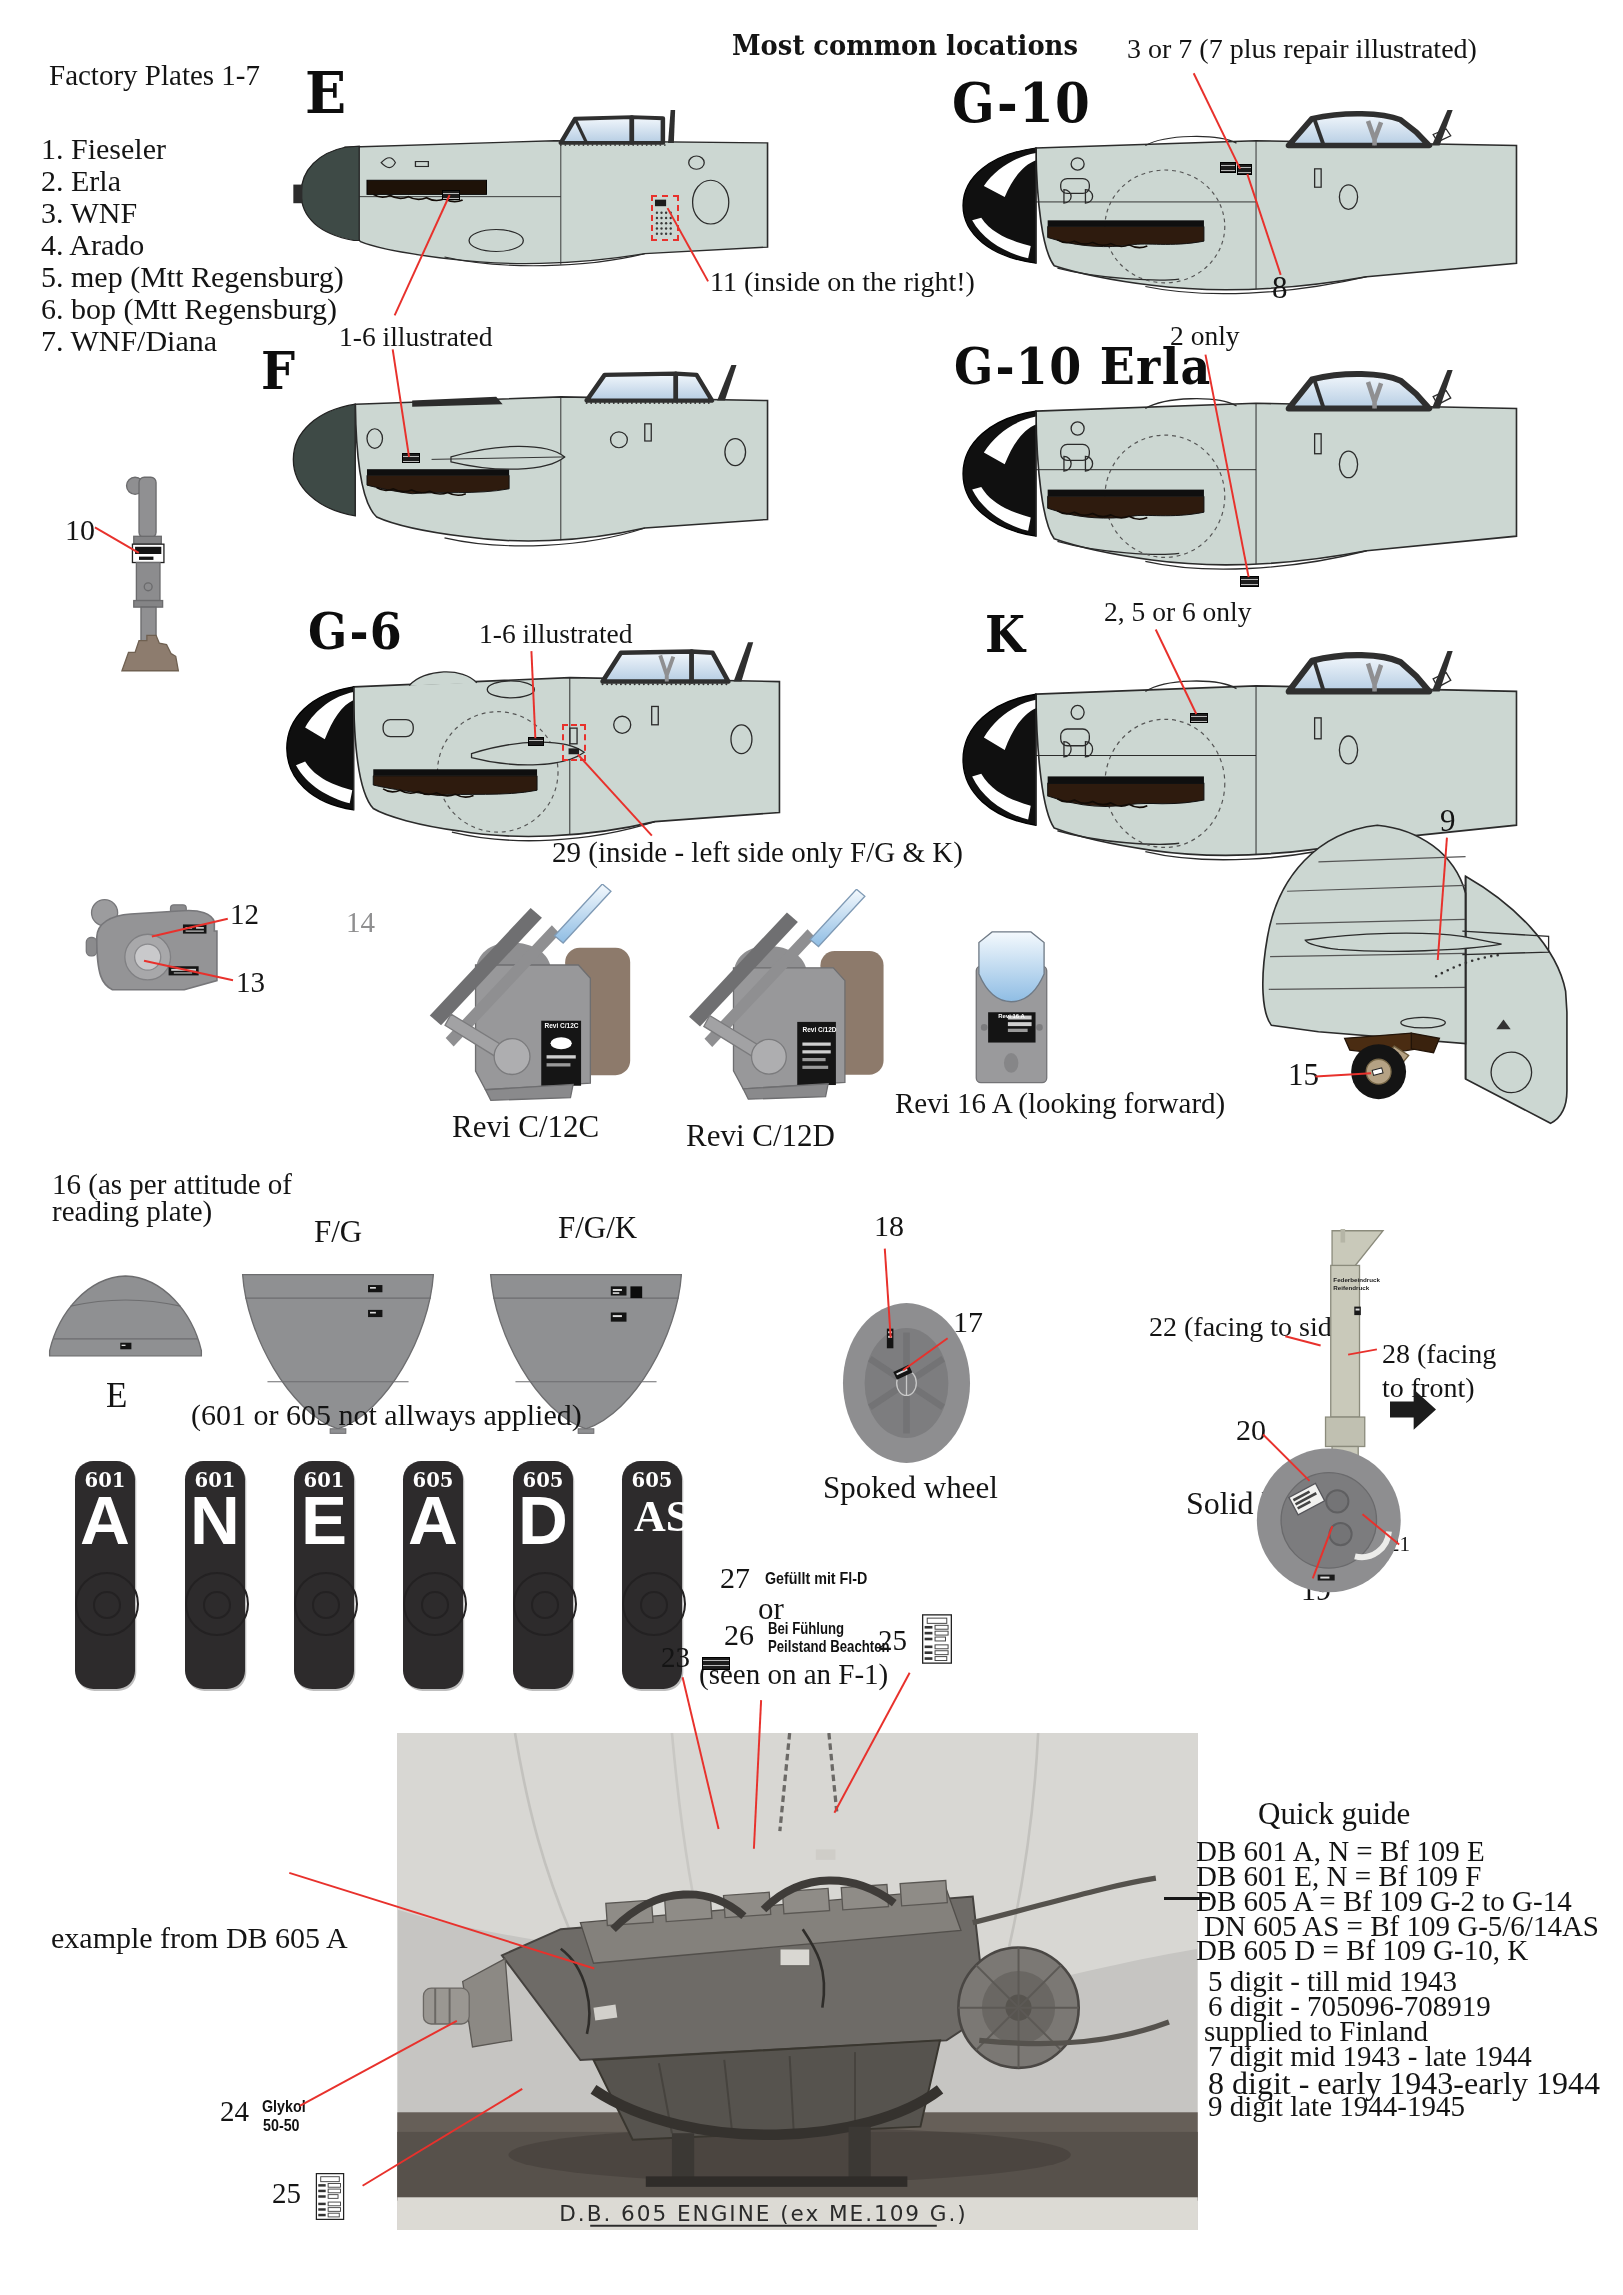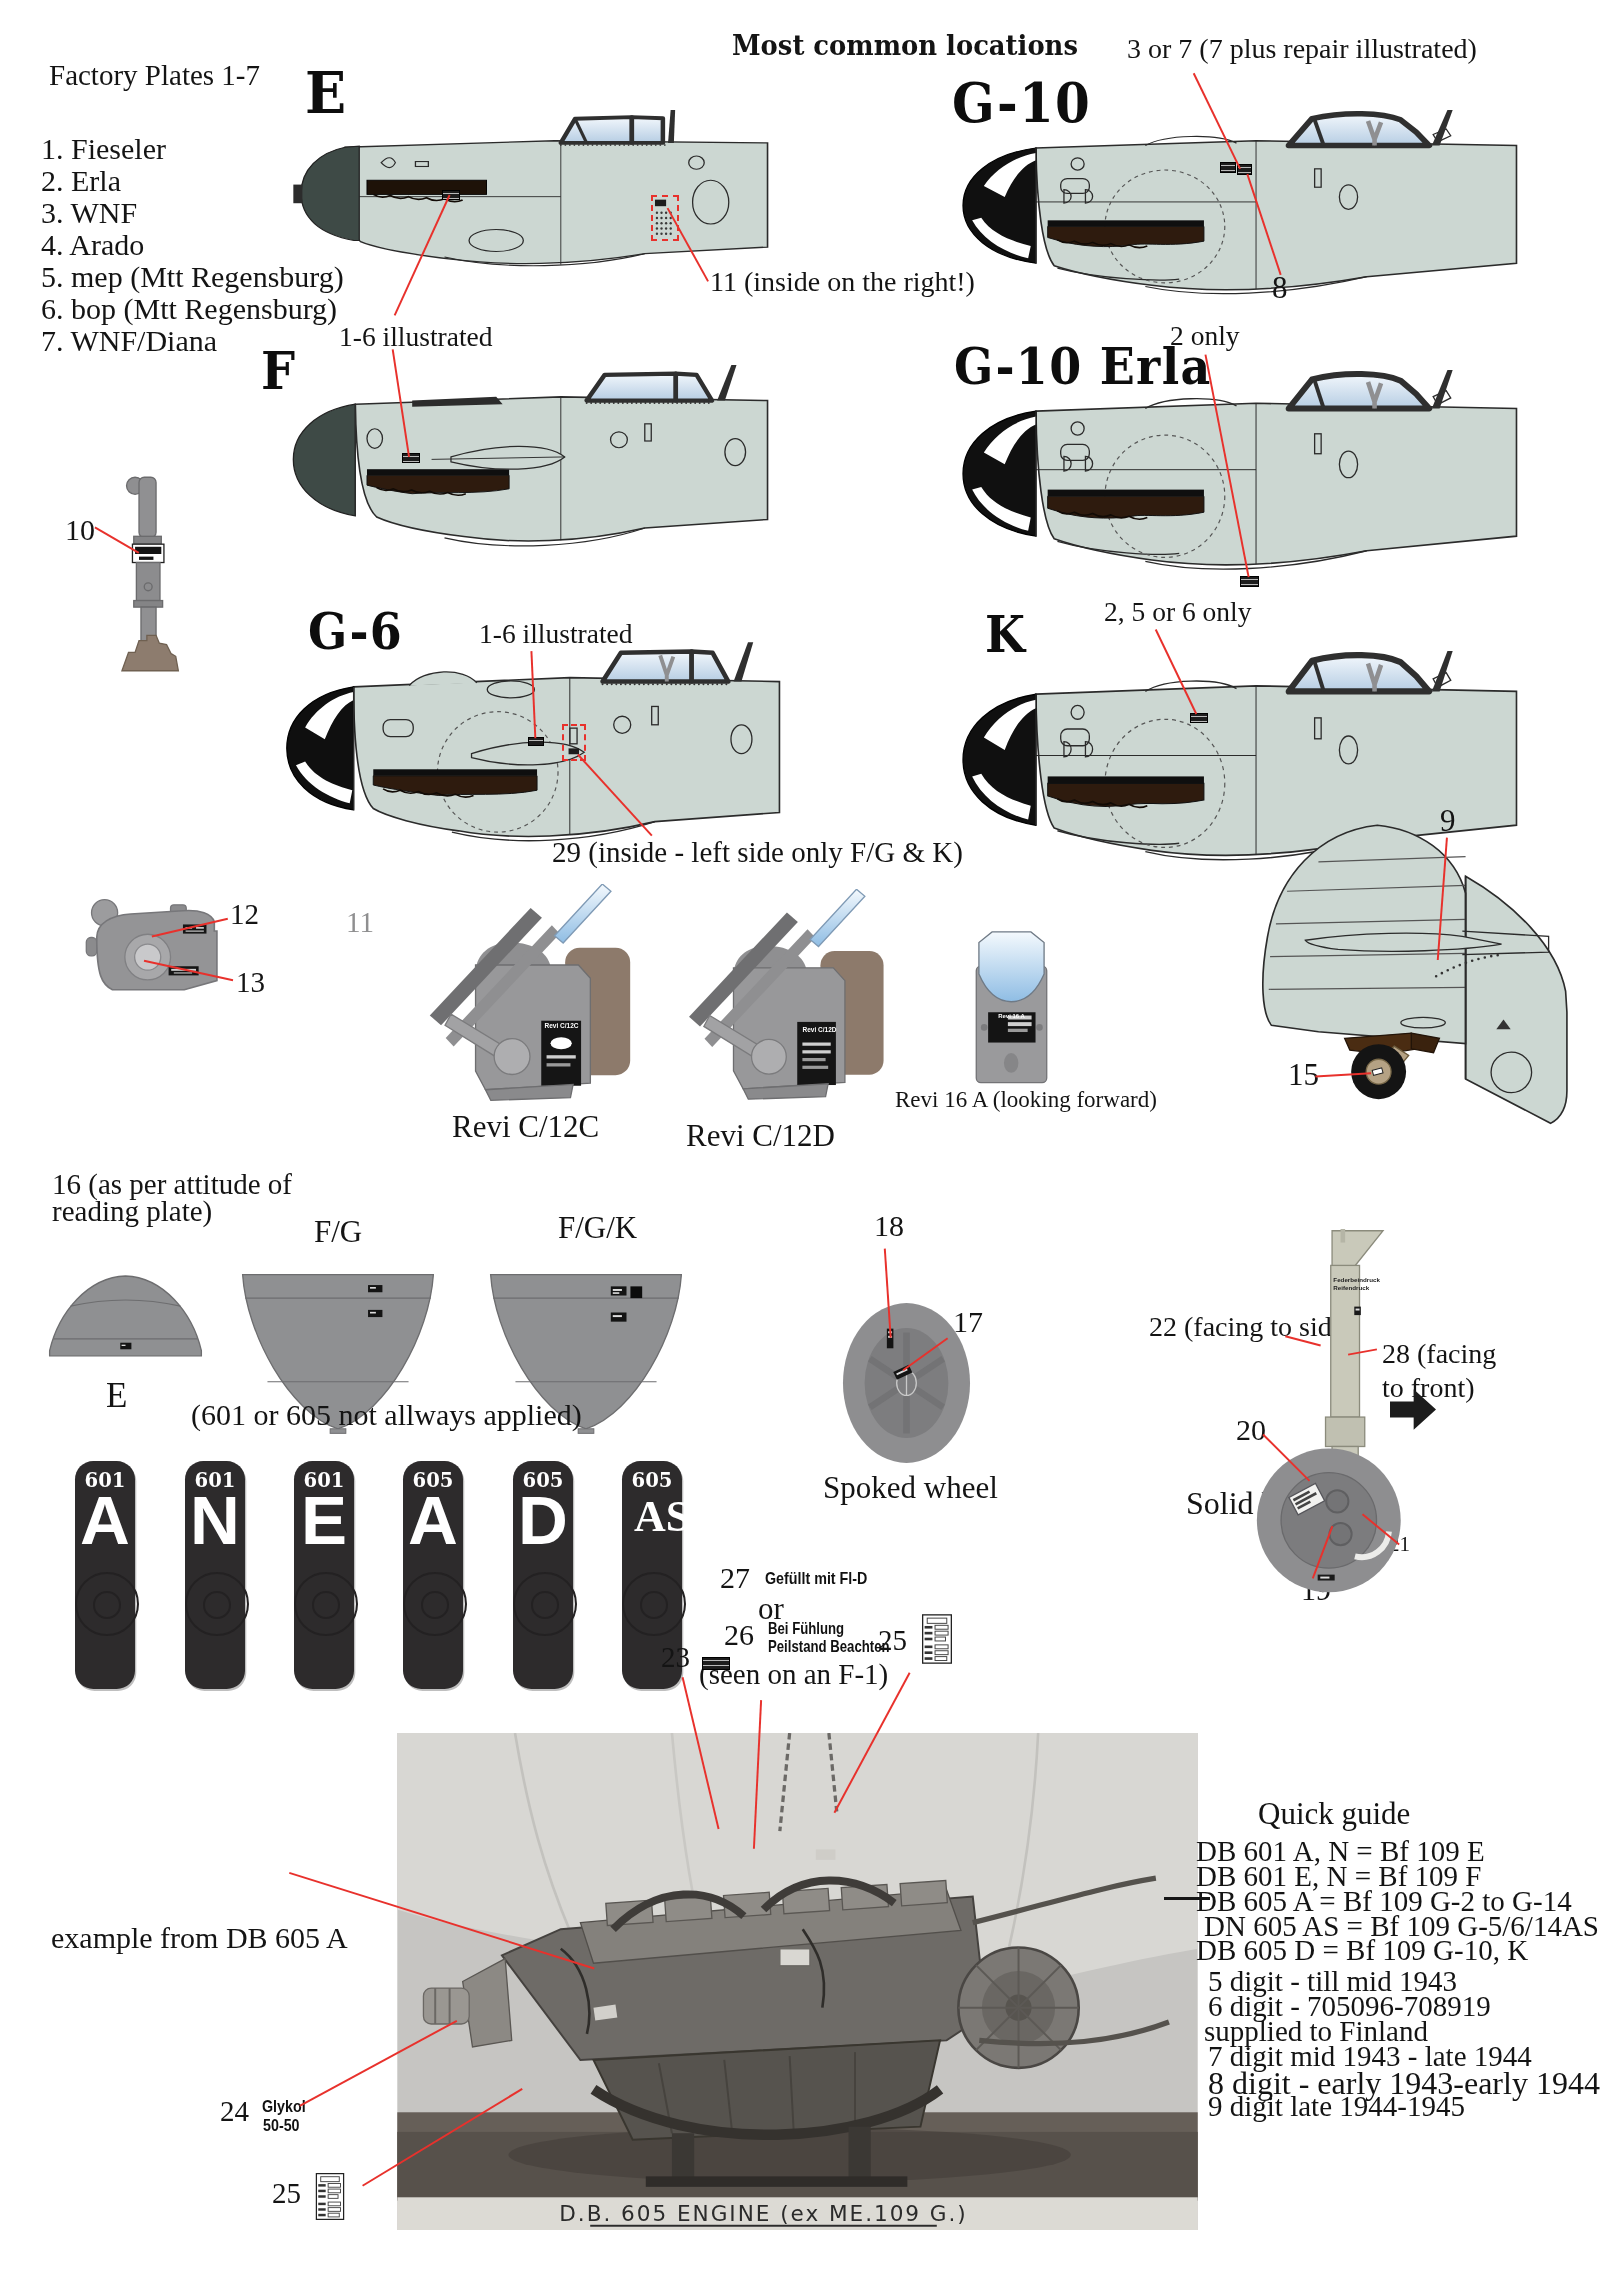--- a/index.html
+++ b/index.html
@@ -233,21 +233,21 @@
 <div class="lbl" style="left:339px;top:322px;font-size:27.5px">1-6 illustrated</div>
 <div class="lbl" style="left:1170px;top:321px;font-size:27.5px">2 only</div>
 <div class="lbl" style="left:479px;top:619px;font-size:27.5px">1-6 illustrated</div>
 <div class="lbl" style="left:552px;top:837px;font-size:29px">29 (inside - left side only F/G &amp; K)</div>
 <div class="lbl" style="left:1104px;top:597px;font-size:27.5px">2, 5 or 6 only</div>
 <div class="lbl" style="left:65px;top:514px;font-size:30px">10</div>
 <div class="lbl" style="left:1440px;top:804px;font-size:31px">9</div>
 <div class="lbl" style="left:1288px;top:1058px;font-size:31px">15</div>
 <div class="lbl" style="left:230px;top:899px;font-size:29px">12</div>
 <div class="lbl" style="left:236px;top:967px;font-size:29px">13</div>
-<div class="lbl gray" style="left:346px;top:907px;font-size:29px">11</div>
+<div class="lbl gray" style="left:346px;top:907px;font-size:29px">14</div>
 
 <svg class="abs" style="left:110px;top:474px" width="79" height="200" viewBox="0 0 120 305">
   <circle cx="38" cy="18" r="13" fill="#8f8f91" stroke="#6b6b6d" stroke-width="2"></circle>
   <rect x="44" y="5" width="26" height="92" rx="8" fill="#909092" stroke="#6b6b6d" stroke-width="2"></rect>
   <rect x="36" y="95" width="42" height="12" fill="#848486" stroke="#6b6b6d" stroke-width="2"></rect>
   <rect x="34" y="107" width="48" height="28" fill="#fff" stroke="#222" stroke-width="2"></rect>
   <rect x="38" y="111" width="40" height="11" fill="#141414"></rect>
   <rect x="44" y="126" width="22" height="5" fill="#141414"></rect>
   <rect x="40" y="135" width="36" height="58" fill="#8c8c8e" stroke="#6b6b6d" stroke-width="2"></rect>
   <circle cx="58" cy="172" r="6" fill="none" stroke="#6b6b6d" stroke-width="2"></circle>
@@ -338,21 +338,21 @@
   <rect x="62" y="143" width="36" height="6" fill="#cfcfcf"></rect>
   <rect x="62" y="153" width="30" height="5" fill="#9a9a9a"></rect>
   <circle cx="26" cy="151" r="5" fill="#7c7c7e"></circle>
       <circle cx="110" cy="151" r="5" fill="#7c7c7e"></circle>
   <ellipse cx="67" cy="205" rx="11" ry="15" fill="#868688"></ellipse>
 </svg>
 <div class="tinyplate" style="left:990px;top:1013px;width:43px;font-size:5.9px">Revi 16 A</div>
 
 <div class="lbl" style="left:452px;top:1110px;font-size:31px">Revi C/12C</div>
 <div class="lbl" style="left:686px;top:1119px;font-size:31px">Revi C/12D</div>
-<div class="lbl" style="left:895px;top:1088px;font-size:23px">Revi 16 A (looking forward)</div>
+<div class="lbl" style="left:895px;top:1088px;font-size:29px">Revi 16 A (looking forward)</div>
 
 <div class="lbl" style="left:52px;top:1169px;font-size:29px">16 (as per attitude of</div>
 <div class="lbl" style="left:52px;top:1196px;font-size:29px">reading plate)</div>
 <div class="lbl" style="left:314px;top:1215px;font-size:31px">F/G</div>
 <div class="lbl" style="left:558px;top:1211px;font-size:31px">F/G/K</div>
 
 <svg class="abs" style="left:47px;top:1272px" width="157" height="95" viewBox="0 0 240 145">
   <path d="M4,120 C18,62 62,8 120,6 C178,8 222,62 236,120 L236,128 L4,128 Z" fill="#8f9092" stroke="#6d6d6f" stroke-width="2"></path>
   <path d="M36,52 C90,40 150,40 204,52" fill="none" stroke="#6d6d6f" stroke-width="1.8"></path>
   <line x1="10" y1="102" x2="230" y2="102" stroke="#6d6d6f" stroke-width="1.8"></line>

